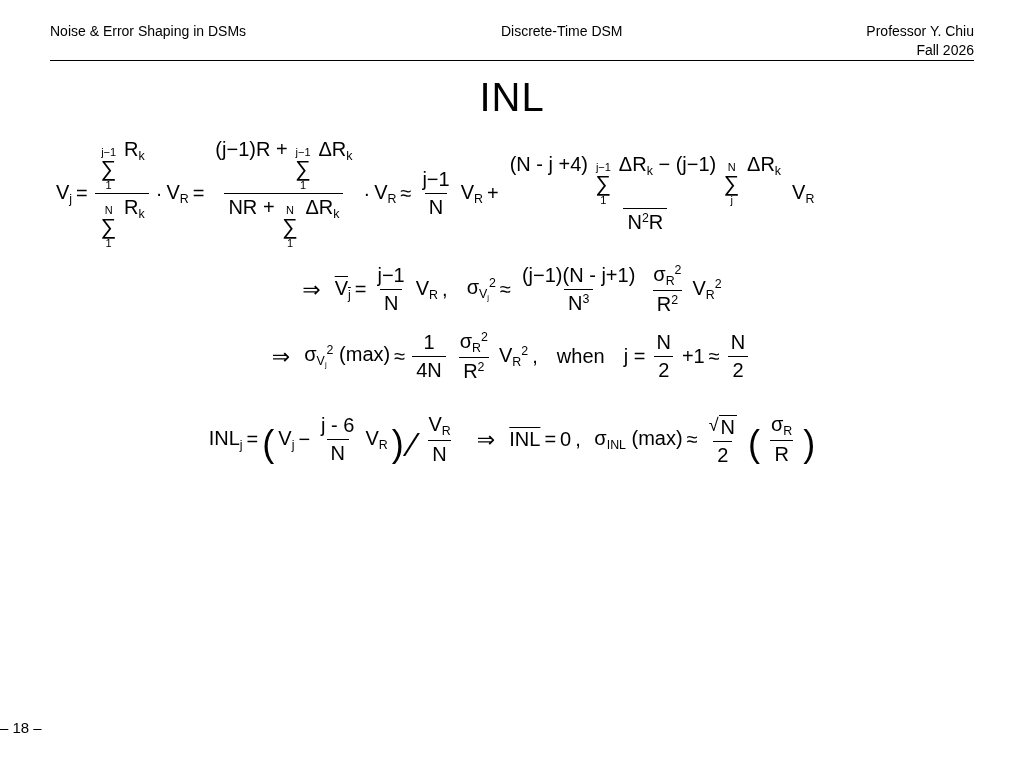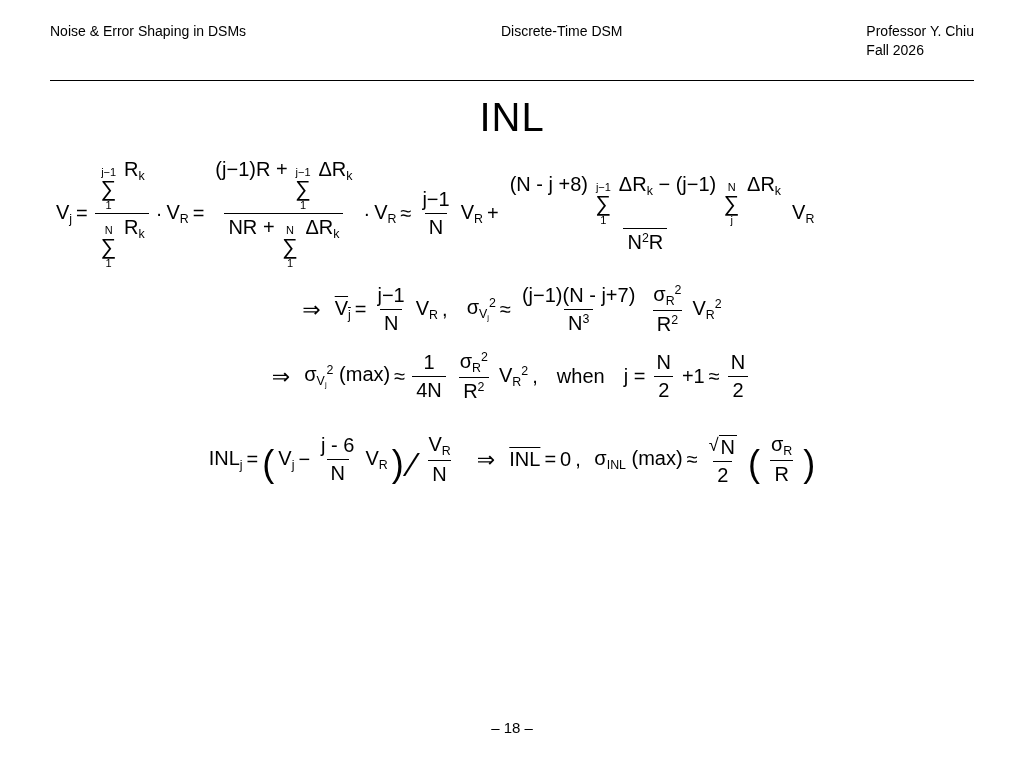--- a/index.html
+++ b/index.html
@@ -16,26 +16,26 @@
     box-sizing: border-box;
     width: 100%;
     height: 100%;
     position: relative;
   }
   .header {
     display: flex;
     justify-content: space-between;
     font-size: 14px;
     line-height: 1.35;
-    padding-bottom: 20px;
+    padding-bottom: 0;
     border-bottom: 1.5px solid #000;
   }
   .header .left  { text-align: left; }
   .header .center{ text-align: center; margin-left: 11px; }
-  .header .right { }
+  .header .right { text-align: right; }
   h1.title {
     text-align: center;
     font-weight: normal;
     font-size: 40px;
     margin: 14px 0 18px 0;
     letter-spacing: 1px;
   }
   .equations {
     font-size: 20px;
     line-height: 1.15;
@@ -70,21 +70,20 @@
   sub { font-size: 0.62em; vertical-align: -0.3em; }
   sup { font-size: 0.62em; vertical-align: 0.55em; }
   .ov { text-decoration: overline; text-decoration-thickness: 1px; }
   .imp { font-size: 22px; margin: 0 10px 0 0; }
   .paren-big { font-size: 36px; line-height: 0; position: relative; top: 4px; }
   .slash-big { font-size: 34px; line-height: 0; position: relative; top: 4px; margin: 0 2px; }
   .footer {
     position: absolute;
     bottom: 32px;
     left: 0; right: 0;
-    text-align: center;
     font-size: 15px;
   }
   .sqrt {
     display: inline-flex;
     align-items: stretch;
   }
   .sqrt .rad { font-size: 18px; }
   .sqrt .arg { border-top: 1.2px solid #000; padding: 0 2px; }
 </style>
 </head>
@@ -162,21 +161,21 @@
 
       <span class="frac">
         <span class="num">j−1</span>
         <span class="den">N</span>
       </span>
       <span><span>V</span><sub>R</sub></span>
       <span>+</span>
 
       <span class="frac">
         <span class="num">
-          <span>(N - j +8)</span>
+          <span>(N - j +4)</span>
           <span class="sum">
               <span class="top">j−1</span>
               <span class="sig">∑</span>
               <span class="bot">1</span>
             </span>
           <span>ΔR</span><sub>k</sub>
           <span>−</span>
           <span>(j−1)</span>
           <span class="sum">
               <span class="top">N</span>
@@ -201,21 +200,21 @@
         <span class="den">N</span>
       </span>
       <span><span>V</span><sub>R</sub></span>
       <span>,</span>
       &nbsp;&nbsp;
       <span>
         <span>σ</span><sub><span>V</span><sub>j</sub></sub><sup>2</sup>
       </span>
       <span>≈</span>
       <span class="frac">
-        <span class="num">(j−1)(N - j+7)</span>
+        <span class="num">(j−1)(N - j+1)</span>
         <span class="den"><span>N</span><sup>3</sup></span>
       </span>
       <span class="frac">
         <span class="num"><span>σ</span><sub>R</sub><sup>2</sup></span>
         <span class="den"><span>R</span><sup>2</sup></span>
       </span>
       <span><span>V</span><sub>R</sub><sup>2</sup></span>
     </div>
 
     <div class="eq-row">

